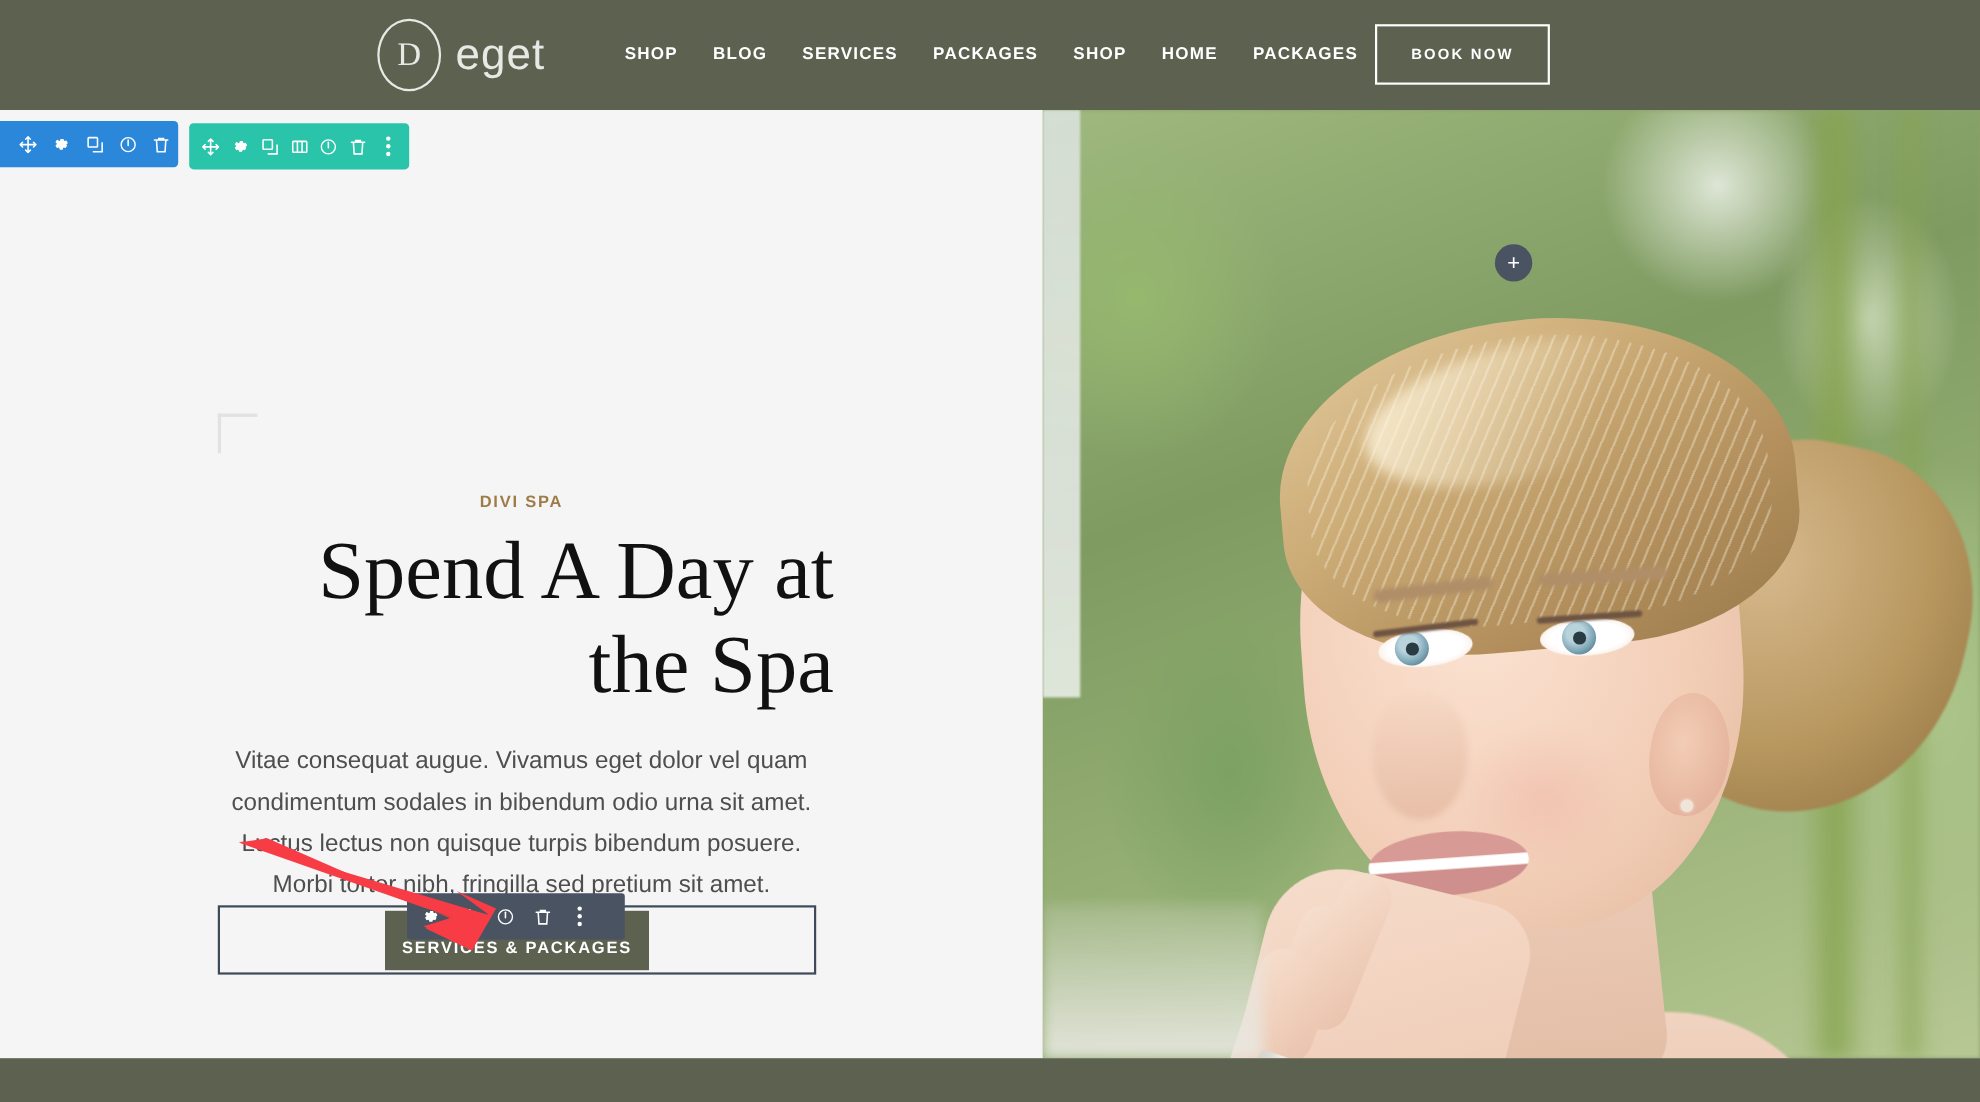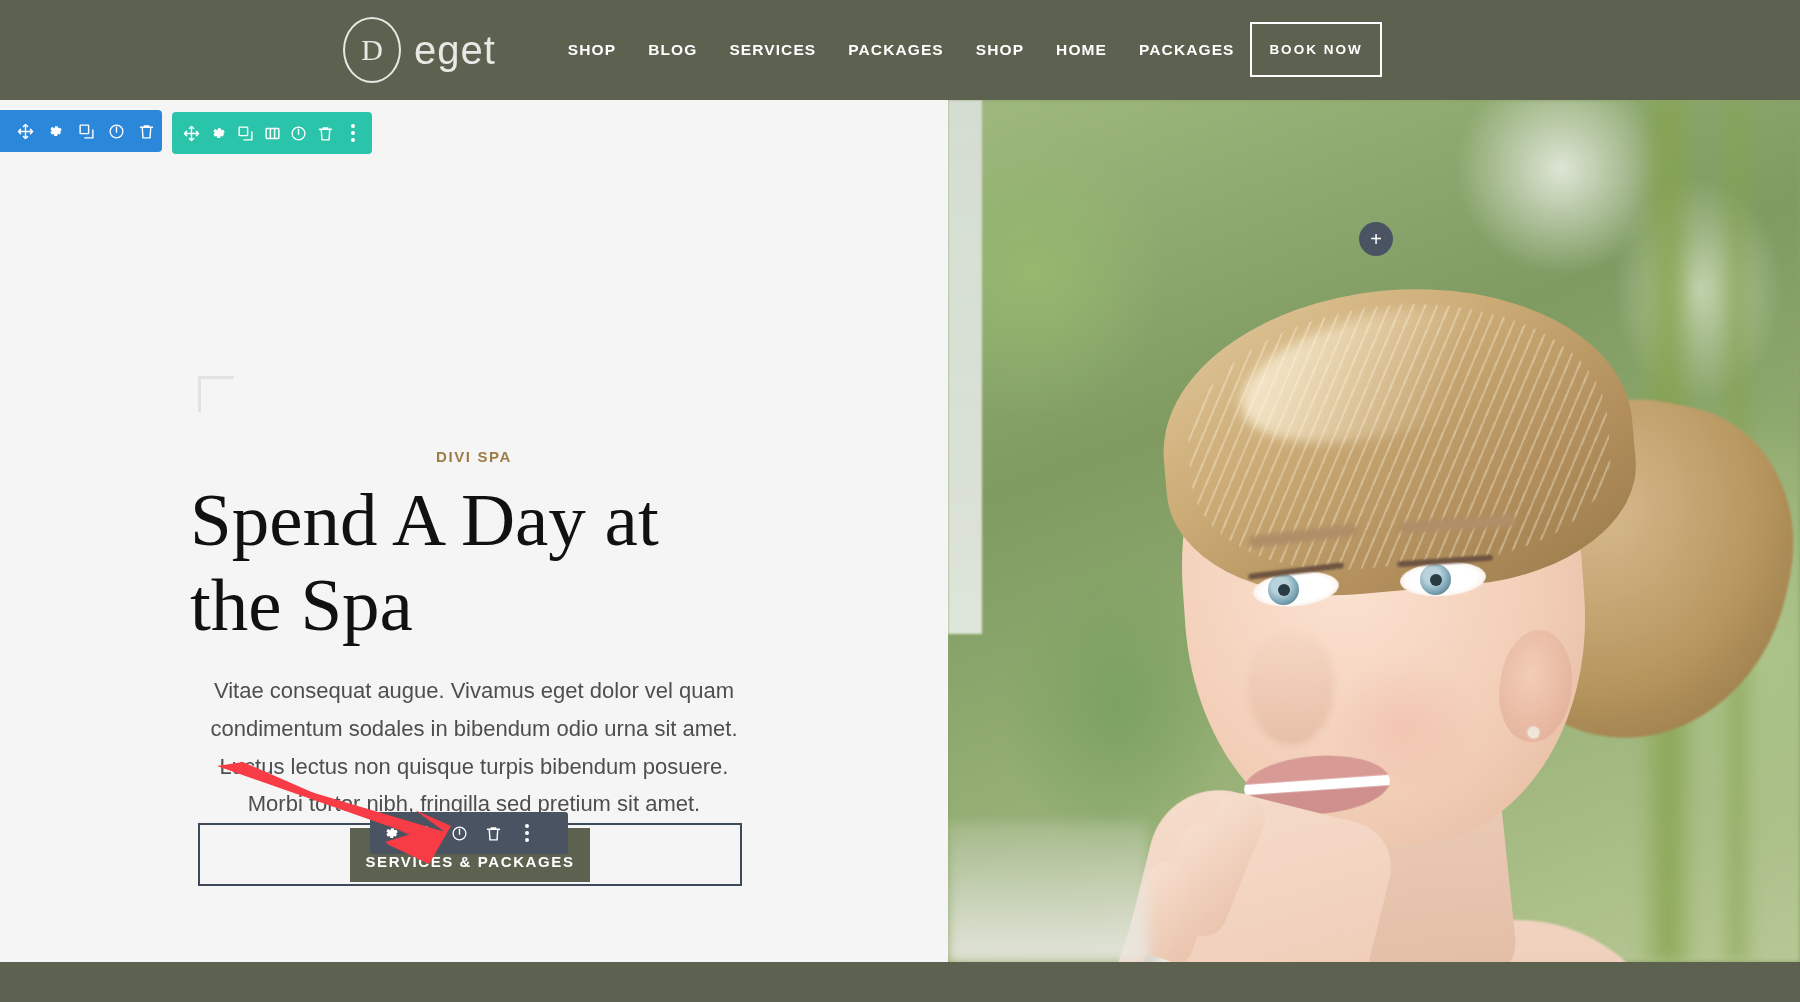--- a/index.html
+++ b/index.html
@@ -38,21 +38,21 @@
   }
   .main-nav {
     display:flex; align-items:center; gap:0; margin-left:56px;
   }
   .nav-link {
     color:#ffffff; font-size:15.5px; font-weight:700; letter-spacing:1.1px;
     text-decoration:none; padding:0 16px; white-space:nowrap;
   }
   .book-now-btn {
     position:absolute; left:1250px; top:22px;
-    width:132px; height:55px;
+    width:159px; height:55px;
     border:2px solid #ffffff; background:transparent;
     color:#ffffff; font-size:13.5px; font-weight:700; letter-spacing:2px;
     display:flex; align-items:center; justify-content:center;
     cursor:pointer;
   }
 
   
   .canvas {
     position:absolute; top:100px; left:0; width:1800px; height:862px;
     background:#f5f5f5;
@@ -195,21 +195,21 @@
   .corner-bracket {
     position:absolute; left:198px; top:276px; width:36px; height:36px;
     border-left:3px solid #e2e2e2; border-top:3px solid #e2e2e2;
   }
   .eyebrow {
     position:absolute; left:0; top:348px; width:948px; text-align:center;
     color:#9d7c48; font-size:15px; font-weight:700; letter-spacing:1.6px;
   }
   .hero-title {
     position:absolute; left:190px; top:378px; width:568px;
-    text-align:left;
+    text-align:right;
     font-family:"Liberation Serif", serif;
     font-size:75px; line-height:1.13; color:#111111; font-weight:400;
   }
   .hero-copy {
     position:absolute; left:196px; top:572px; width:556px;
     text-align:center;
     font-size:22px; line-height:1.72; color:#4e4e4e;
   }
 
   

